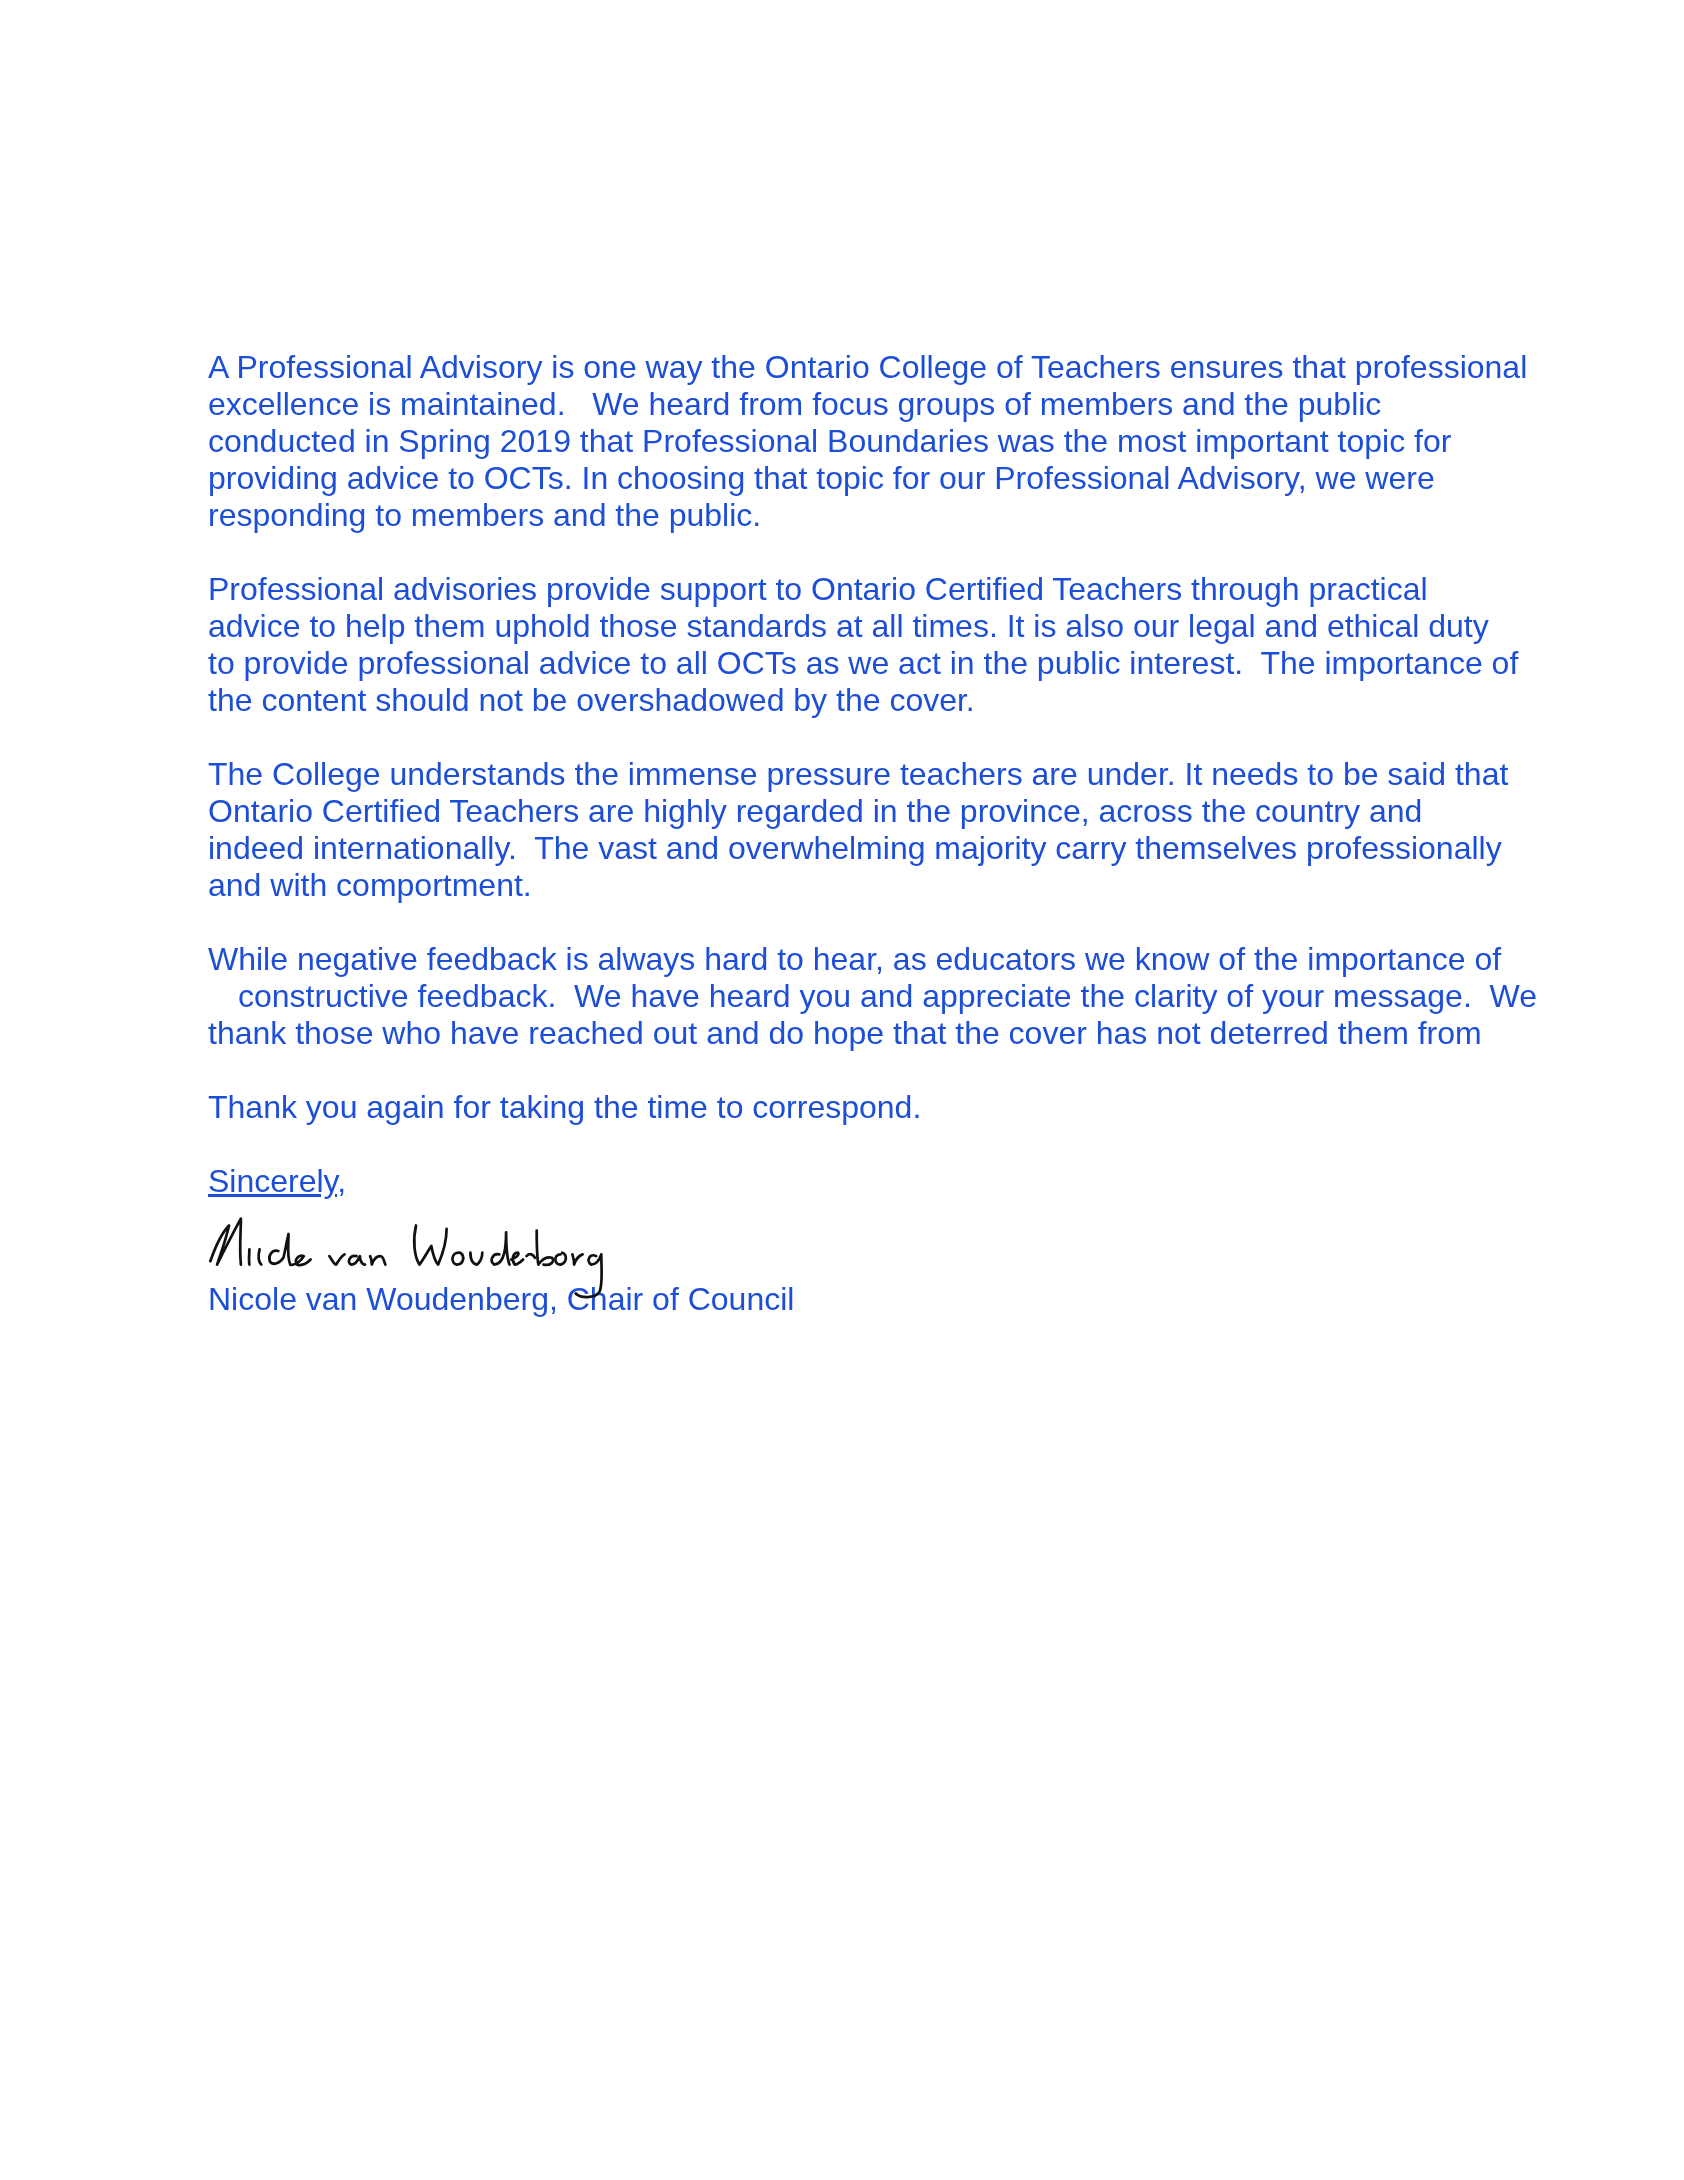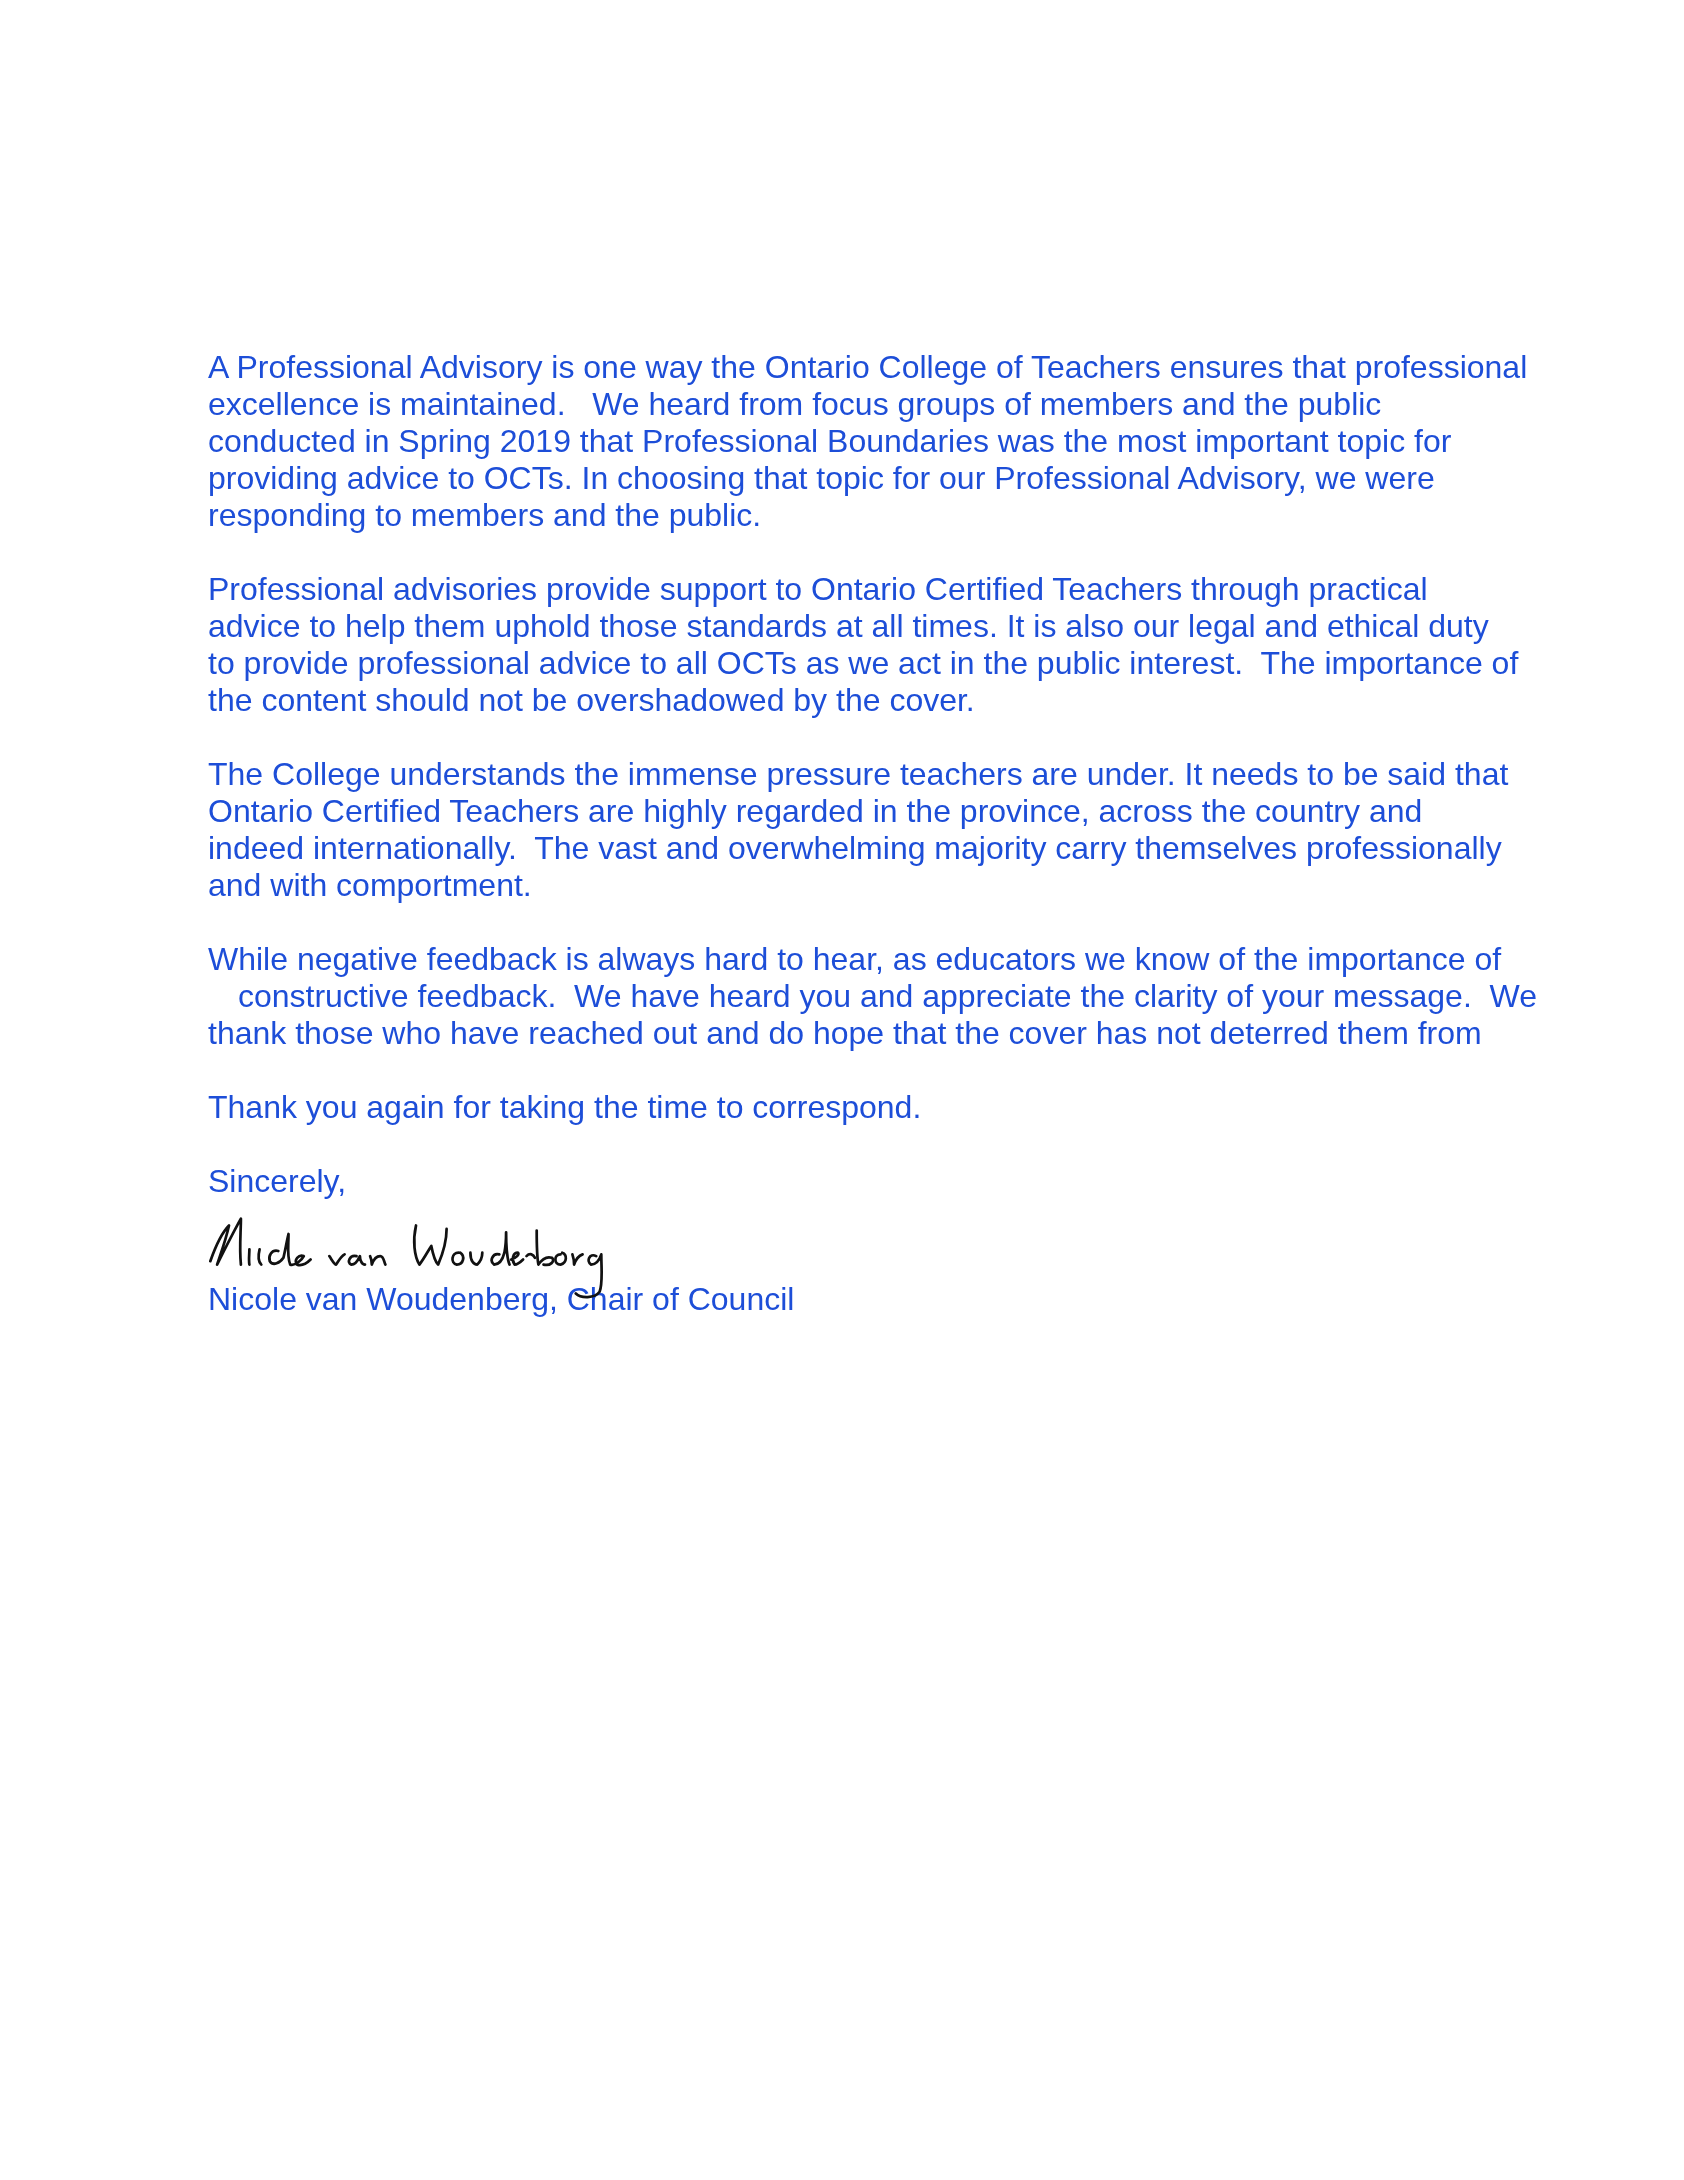--- a/index.html
+++ b/index.html
@@ -50,21 +50,21 @@
   <p class="para">
     <span class="line">While negative feedback is always hard to hear, as educators we know of the importance of</span>
     <span class="line" style="white-space: pre; text-align: right;">constructive feedback.  We have heard you and appreciate the clarity of your message.  We</span>
     <span class="line">thank those who have reached out and do hope that the cover has not deterred them from</span>
   </p>
 
   <p class="para">
     <span class="line">Thank you again for taking the time to correspond.</span>
   </p>
 
-  <p class="para" style="margin-bottom: 0;">
+  <p class="para" style="margin-bottom: 0; text-decoration: underline;">
     <span class="line">Sincerely,</span>
   </p>
 
   <div class="signature-block">
     <div class="signature" aria-label="Nicole van Woudenberg">
       <svg width="426" height="102" viewBox="0 0 500 120">
         <g fill="none" stroke="#111" stroke-width="3.2" stroke-linecap="round" stroke-linejoin="round">
 
           <path d="M8 72 C 14 55, 22 38, 30 30 C 26 48, 20 64, 16 76 C 24 60, 34 40, 44 22 C 44 38, 42 56, 44 76"></path>
 

